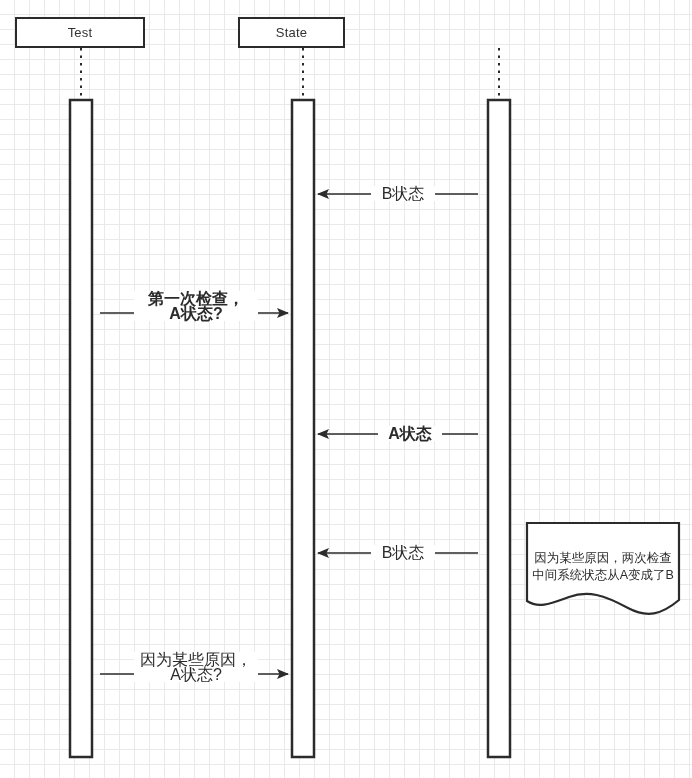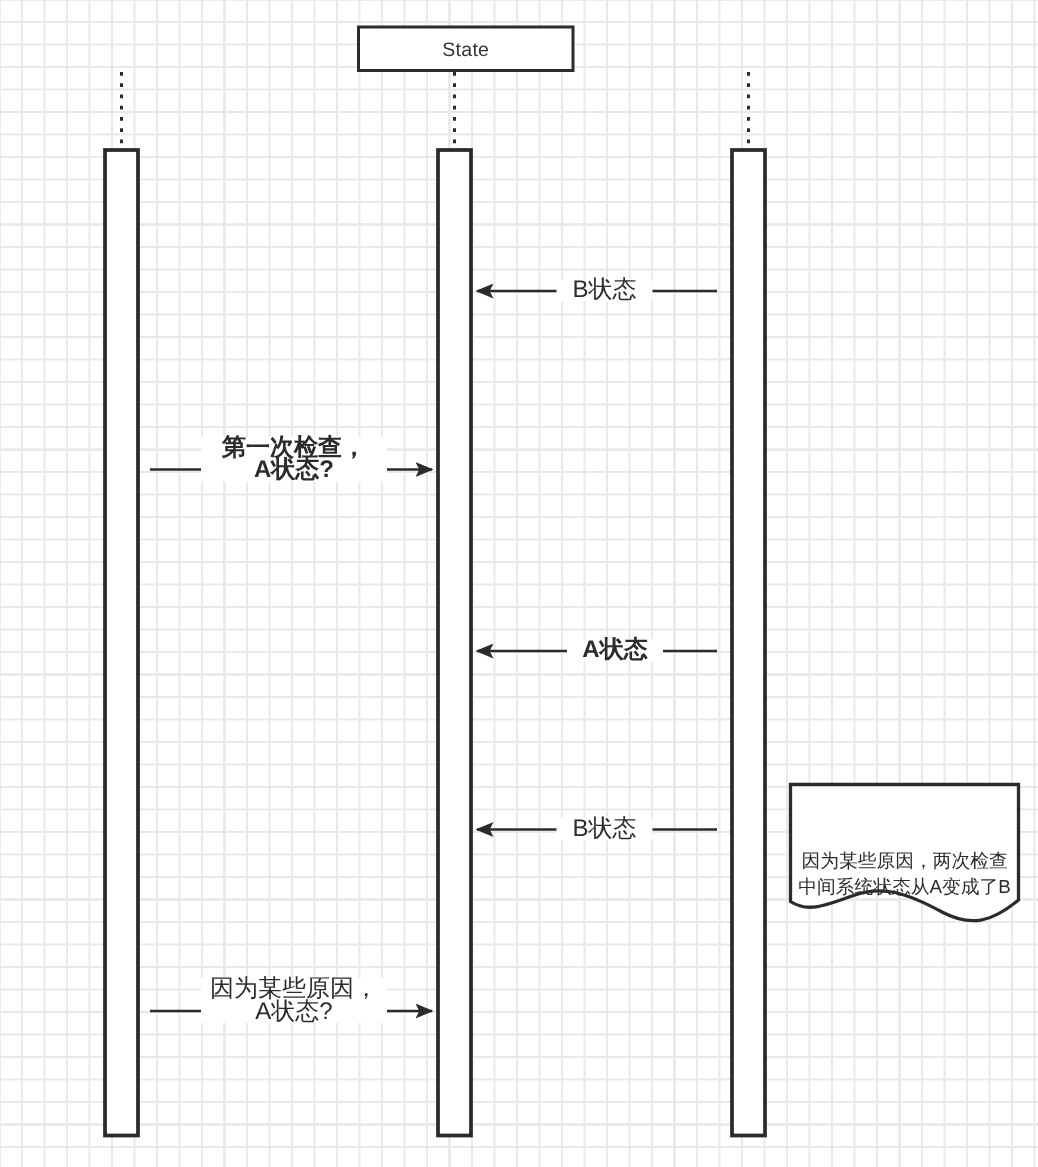--- a/index.html
+++ b/index.html
@@ -51,21 +51,20 @@
     white-space: pre;
     padding: 0 2px;
   }
   .note-text {
     position: absolute;
     color: #2b2b2b;
     font-size: 12.5px;
     line-height: 17px;
     text-align: center;
     white-space: pre;
-    margin-top: 16px;
   }
 </style>
 </head>
 <body>
 
 <div id="canvas">
 
   <svg id="vector-layer" viewBox="0 0 692 778">
     <defs>
       <marker id="arrow-right" markerWidth="12" markerHeight="10" refX="11" refY="5" orient="auto" markerUnits="userSpaceOnUse">
@@ -96,22 +95,25 @@
       <line x1="478" y1="434" x2="318" y2="434" stroke="#2b2b2b" stroke-width="1.6" marker-end="url(#arrow-left)"></line>
 
       <line x1="478" y1="553" x2="318" y2="553" stroke="#2b2b2b" stroke-width="1.6" marker-end="url(#arrow-left)"></line>
 
       <line x1="100" y1="674" x2="288" y2="674" stroke="#2b2b2b" stroke-width="1.6" marker-end="url(#arrow-right)"></line>
     </g>
 
     <path d="M 527 523 L 679 523 L 679 600 C 661 615 647 618 628 608 C 604 595 588 590 569 597 C 552 603 539 609 527 601 Z" fill="#ffffff" stroke="#2b2b2b" stroke-width="2.2" stroke-linejoin="miter"></path>
   </svg>
 
+  <div class="lifeline-head" style="left:15px; top:17px; width:130px; height:31px;">
+    <span>Test</span>
+  </div>
 
-  <div class="lifeline-head" style="left:238px; top:17px; width:145px; height:31px;">
+  <div class="lifeline-head" style="left:238px; top:17px; width:107px; height:31px;">
     <span>State</span>
   </div>
 
 
   <div class="msg-label" style="left:371px; top:186px; width:60px;">B状态</div>
 
   <div class="msg-label" style="left:134px; top:291px; width:120px;font-weight:bold;">第一次检查，
 A状态?</div>
 
   <div class="msg-label" style="left:378px; top:426px; width:60px;font-weight:bold;">A状态</div>

